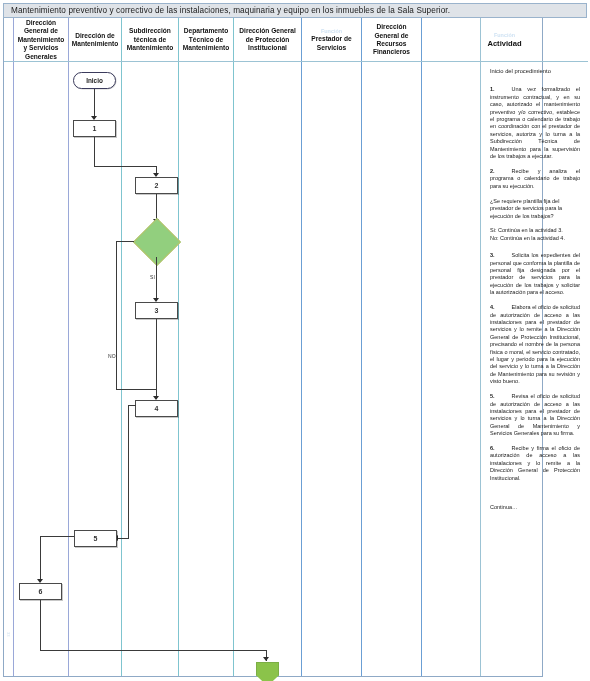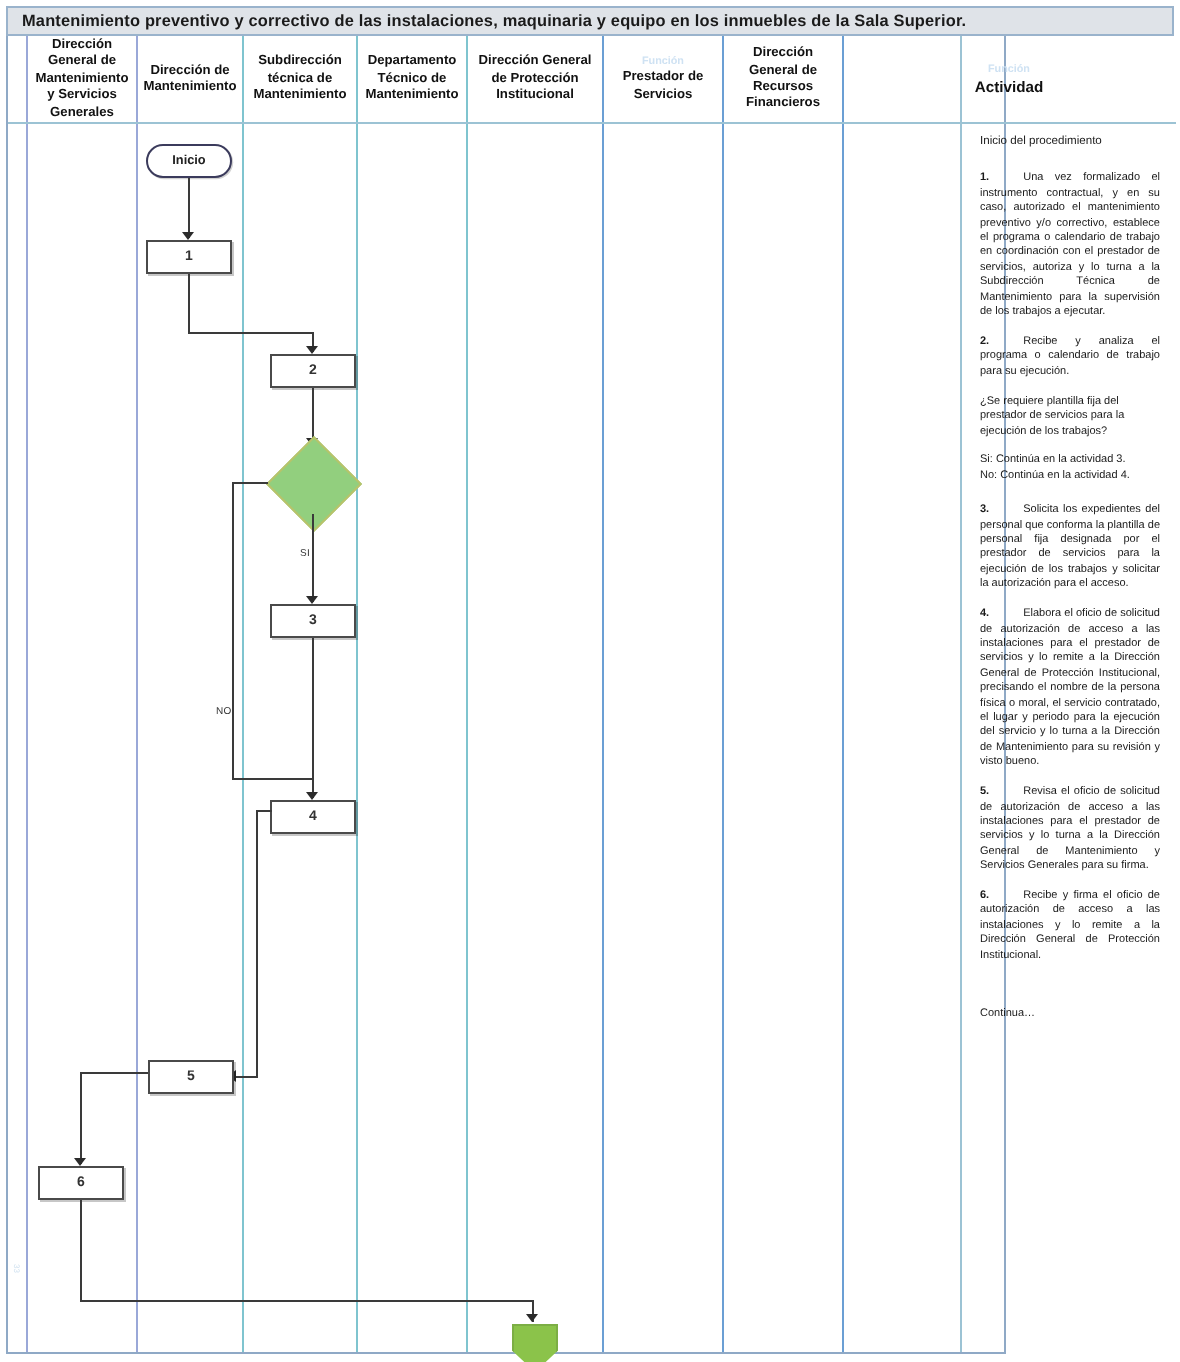--- a/index.html
+++ b/index.html
@@ -17,27 +17,27 @@
 
   
   .title-band{
     position:absolute;left:3px;top:3px;width:584px;height:15px;
     box-sizing:border-box;
     background:#dfe3e8;
     border:1px solid #9ab3cc;
     display:flex;align-items:center;
   }
   .title-band .txt{
-    font-size:8.2px;font-weight:bold;color:#1a1a1a;
+    font-size:8.2px;font-weight:normal;color:#1a1a1a;
     padding-left:7px;letter-spacing:.1px;white-space:nowrap;
   }
 
   
   .grid{
-    position:absolute;left:3px;top:18px;width:500px;height:659px;
+    position:absolute;left:3px;top:18px;width:540px;height:659px;
     box-sizing:border-box;
     border-left:1px solid #8fa9c6;
     border-right:1px solid #8fa9c6;
     border-bottom:1px solid #8fa9c6;
   }
 
   
   .vrule{position:absolute;top:0;bottom:0;width:1px;}
 
   

